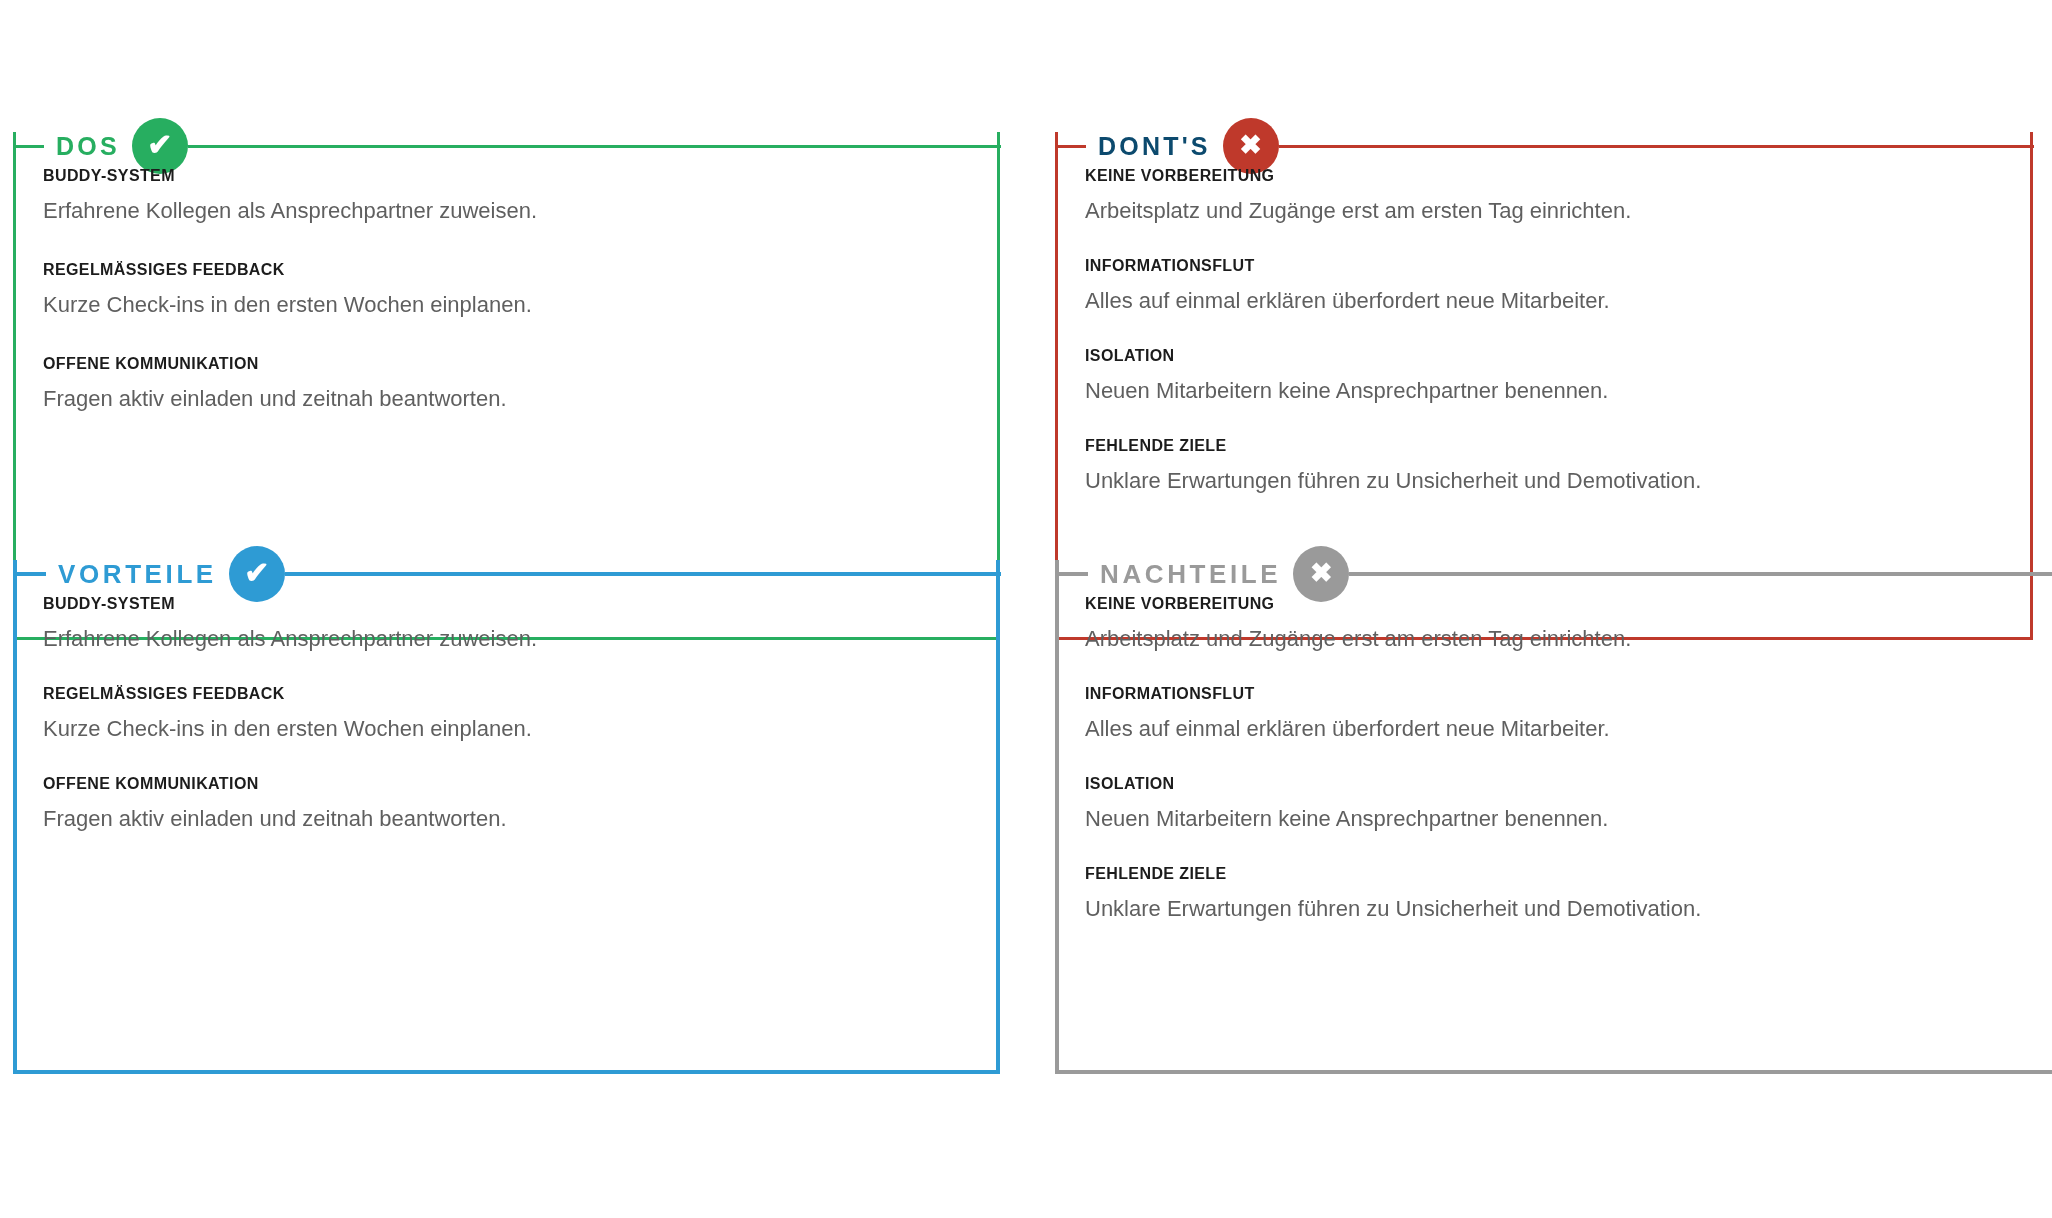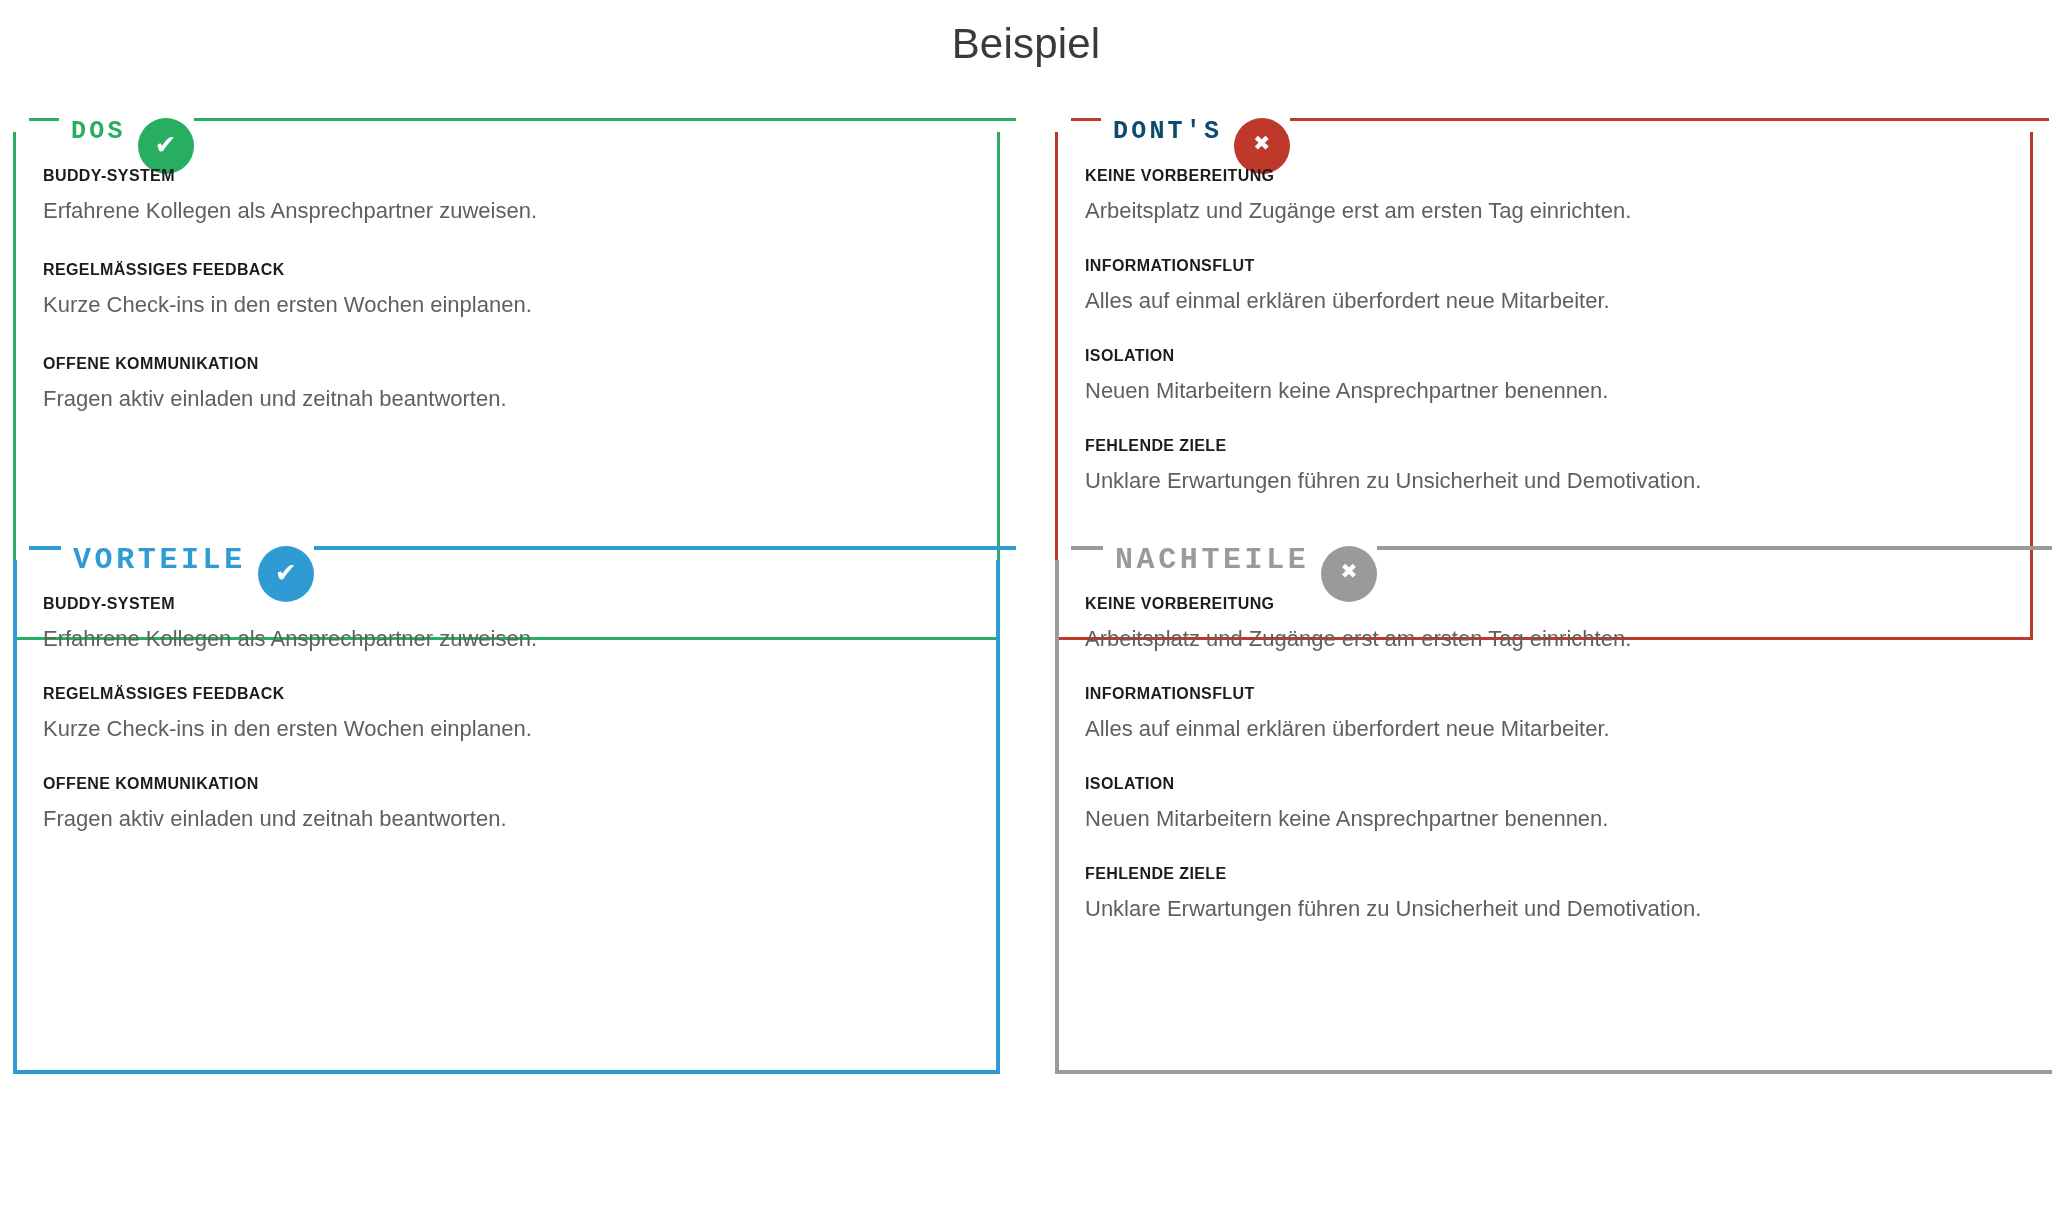--- a/index.html
+++ b/index.html
@@ -63,47 +63,47 @@
     bottom: 0;
     border-style: solid;
     border-width: 3px;
     border-top: none;
   }
   .panel.thick .panel-box { border-width: 4px; border-top: none; }
 
   
   .panel-header {
     position: absolute;
-    left: 16px;
+    left: 1px;
     top: 12px;
     width: 100%;
     height: 56px;
     display: flex;
+    align-items: center;
     pointer-events: none;
-    font-family: Liberation Mono, monospace;
   }
 
   .hdr-stub {
     width: 30px;
     height: 3px;
     flex: 0 0 auto;
   }
   .panel.thick .hdr-stub { height: 4px; width: 32px; }
 
   .hdr-label {
     flex: 0 0 auto;
     padding: 0 12px;
     font-size: 25px;
     font-weight: 700;
     letter-spacing: 3.2px;
     line-height: 28px;
     white-space: nowrap;
     text-transform: uppercase;
   }
-  .panel.thick .hdr-label { font-size: 30px; letter-spacing: 3.6px; }
+  .panel.thick .hdr-label { font-size: 26px; letter-spacing: 3.6px; }
 
   .hdr-badge {
     flex: 0 0 auto;
     width: 56px;
     height: 56px;
     border-radius: 50%;
     display: flex;
     align-items: center;
     justify-content: center;
     color: #ffffff;
@@ -157,21 +157,20 @@
 
   
   .panel.dense .item { margin-bottom: 26px; }
   .panel.bl .item { margin-bottom: 26px; }
 </style>
 </head>
 <body>
 
 <div id="page">
 
-  <h1 class="page-title" style="color: rgb(58, 58, 58);">Beispiel</h1>
 
   <div class="panel-grid">
 
     <section class="panel pos-tl">
       <div class="panel-box" style="border-color: rgb(39, 174, 96);"></div>
       <div class="panel-header">
         <span class="hdr-stub" style="background: rgb(39, 174, 96);"></span>
         <span class="hdr-label" style="color: rgb(39, 174, 96);">DOS</span>
         <span class="hdr-badge is-check" style="background: rgb(39, 174, 96);">
           <span class="glyph">✔</span>

